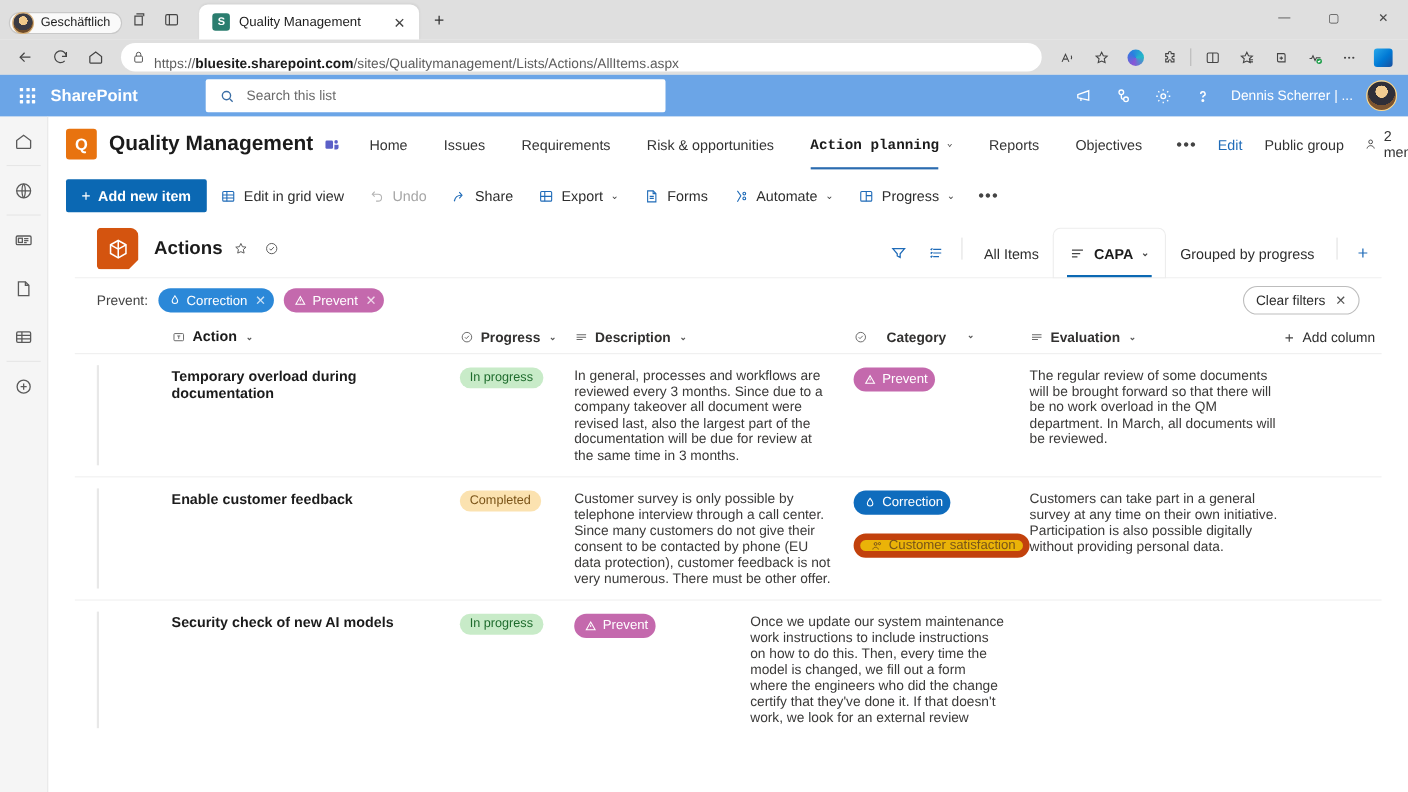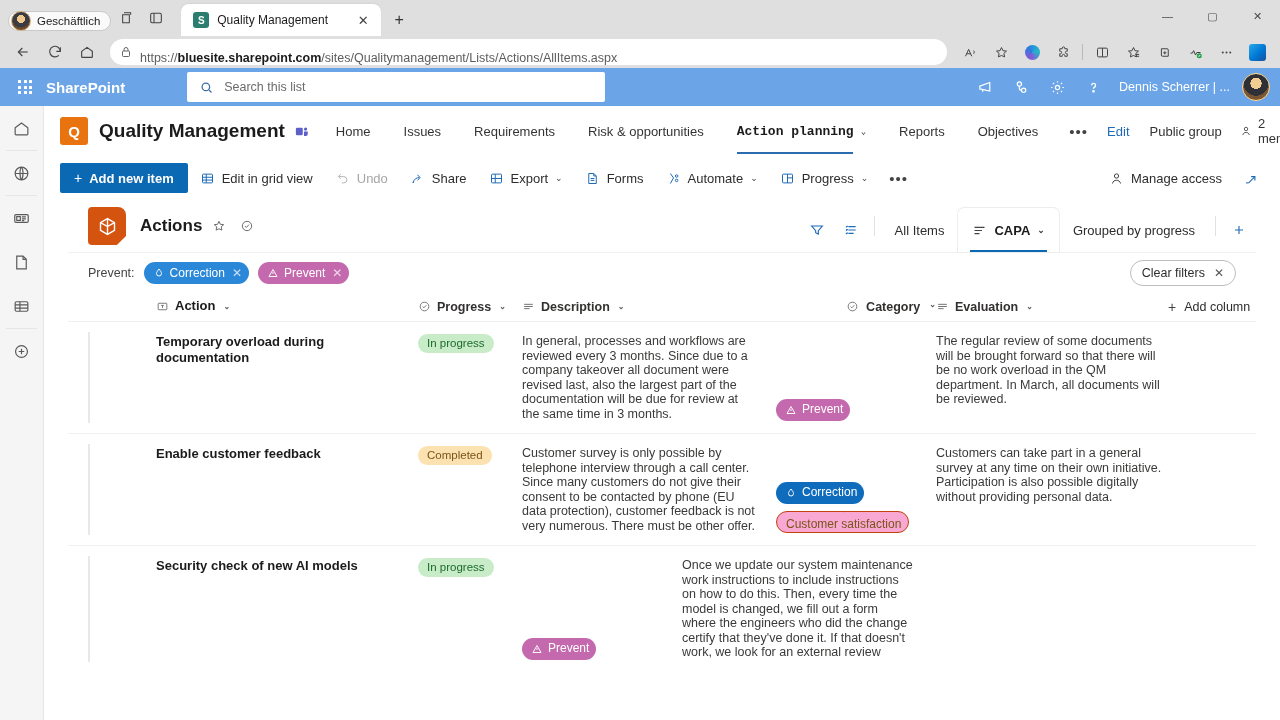--- a/index.html
+++ b/index.html
@@ -184,21 +184,21 @@
   .th.addcol { color:#2d2d2d; font-weight:400; gap:8px; }
   .th.addcol .plus { font-size:14px; color:#444; }
 
   .row { display:flex; padding:12px 0 12px 88px; position:relative; }
   .row + .row { border-top:1px solid #f0f0f0; }
   .row::before { content:""; position:absolute; left:20px; top:10px; bottom:10px; width:2px; background:#e8e8e8; }
   .cell { font-size:12.5px; color:#3b3a39; line-height:1.16; }
   .c-action { width:262px; padding-right:14px; font-weight:600; font-size:13px; color:#1b1b1b; line-height:1.25; }
   .c-progress { width:104px; }
   .c-desc { width:254px; padding-right:18px; }
-  .c-cat { width:160px; display:flex; flex-direction:column; gap:7px; align-items:flex-start;justify-content:flex-end; }
+  .c-cat { width:160px; display:flex; flex-direction:column; gap:17px; align-items:flex-start; }
   .c-eval { width:232px; }
   .badge { display:inline-flex; align-items:center; height:19px; border-radius:10px; padding:0 9px; font-size:11.5px; }
   .card-edge { position:absolute; left:24px; right:24px; top:94px; bottom:54px; background:#fff; }
 </style>
 </head>
 <body>
 
 <div class="app">
 
   <div class="titlebar">
@@ -505,36 +505,20 @@
       </div>
       <div class="cmd">
         <svg viewBox="0 0 24 24" fill="none" stroke="currentColor" stroke-width="1.6">
             <rect x="4" y="5" width="16" height="14" rx="1.5"></rect>
             <path d="M12 5v14M12 11h8"></path>
           </svg>
         <span>Progress</span>
         <span class="chev">⌄</span>
       </div>
       <div class="dots">•••</div>
-      <div class="cmd-right">
-        <div class="cmd">
-          <svg viewBox="0 0 24 24" fill="none" stroke="currentColor" stroke-width="1.6">
-              <circle cx="12" cy="8" r="3.4"></circle>
-              <path d="M5.5 20c.8-3.6 3.4-5.2 6.5-5.2s5.7 1.6 6.5 5.2"></path>
-            </svg>
-          <span>Manage access</span>
-        </div>
-        <div class="expand-ico">
-          <svg viewBox="0 0 24 24" fill="none" stroke="currentColor" stroke-width="1.8">
-              <path d="M9 19l10-10"></path>
-              <path d="M19 15V9h-6"></path>
-              <path d="M5 19h4"></path>
-            </svg>
-        </div>
-      </div>
     </div>
 
     <div class="card-edge"></div>
     <div class="listcard">
 
       <div class="list-header">
         <div class="list-icon">
           <svg viewBox="0 0 24 24" fill="none" stroke="currentColor" stroke-width="1.6">
               <path d="M12 3l8 4.5v9L12 21l-8-4.5v-9z"></path>
               <path d="M12 3v18M4 7.5l8 4.5 8-4.5"></path>
@@ -680,21 +664,21 @@
             <span class="badge" style="background:#fbe2b0;color:#7a5418;">Completed</span>
           </div>
           <div class="cell c-desc">Customer survey is only possible by telephone interview through a call center. Since many customers do not give their consent to be contacted by phone (EU data protection), customer feedback is not very numerous. There must be other offer.</div>
           <div class="cell c-cat">
             <span class="pill" style="background:#0f6cbd;color:#fff;">
               <svg viewBox="0 0 24 24" fill="none" stroke="currentColor" stroke-width="1.9">
                   <path d="M12 4c3 4 5 6.4 5 9a5 5 0 0 1-10 0c0-2.6 2-5 5-9z"></path>
                 </svg>
               <span>Correction</span>
             </span>
-            <span class="pill" style="background:#f9a8d4;color:#7a5418;border:1px solid #c2410c;flex-direction:column;">
+            <span class="pill" style="background:#eab308;color:#7a5418;border:6px solid #c2410c;">
               <svg viewBox="0 0 24 24" fill="none" stroke="currentColor" stroke-width="1.8">
                   <circle cx="10" cy="9" r="2.6"></circle>
                   <path d="M5 19c.6-2.8 2.6-4 5-4s4.4 1.2 5 4"></path>
                   <circle cx="17" cy="8.4" r="2"></circle>
                 </svg>
               <span>Customer satisfaction</span>
             </span>
           </div>
           <div class="cell c-eval">Customers can take part in a general survey at any time on their own initiative. Participation is also possible digitally without providing personal data.</div>
         </div>

